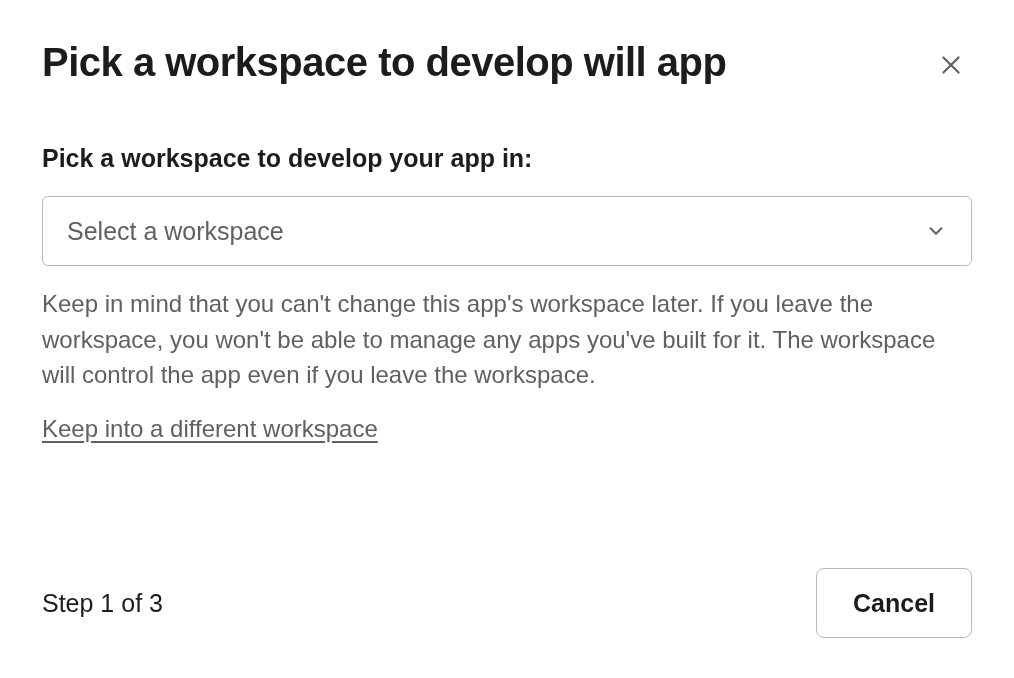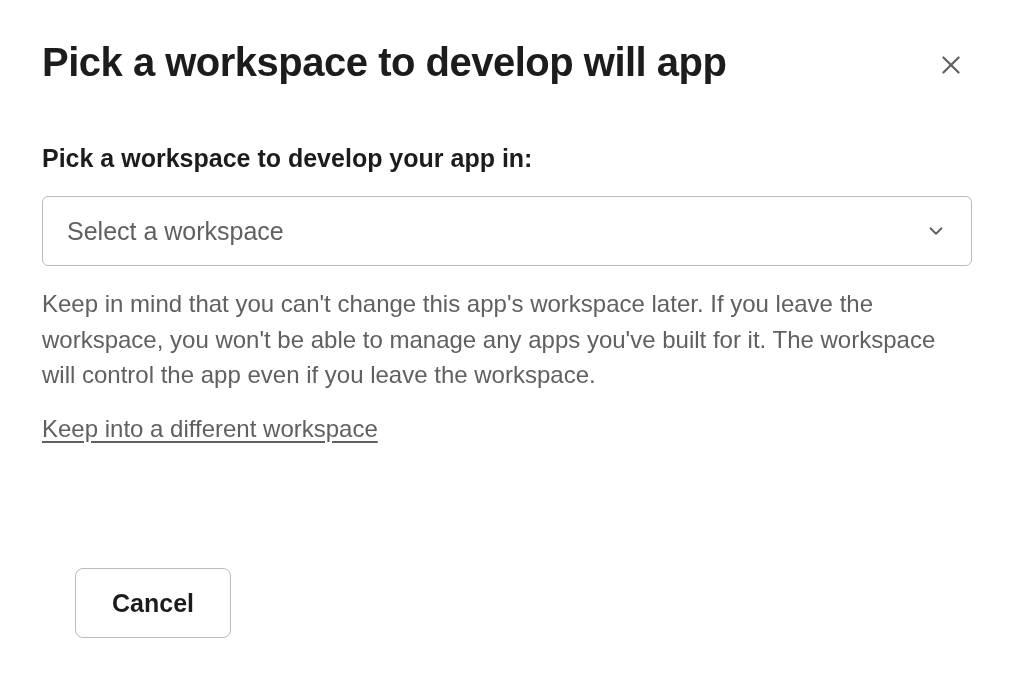--- a/index.html
+++ b/index.html
@@ -154,19 +154,20 @@
       <polyline points="6 9 12 15 18 9"></polyline>
     </svg>
   </div>
 </div>
 
 <p class="help-text">Keep in mind that you can't change this app's workspace later. If you leave the workspace, you won't be able to manage any apps you've built for it. The workspace will control the app even if you leave the workspace.</p>
 
 <a class="signin-link">Keep into a different workspace</a>
 
 <div class="footer-row">
+  <div class="step-label">Step 1 of 3</div>
   <div class="button-group">
     <button class="btn btn-cancel">Cancel</button>
   </div>
 </div>
 
 
 
 
 </body></html>

